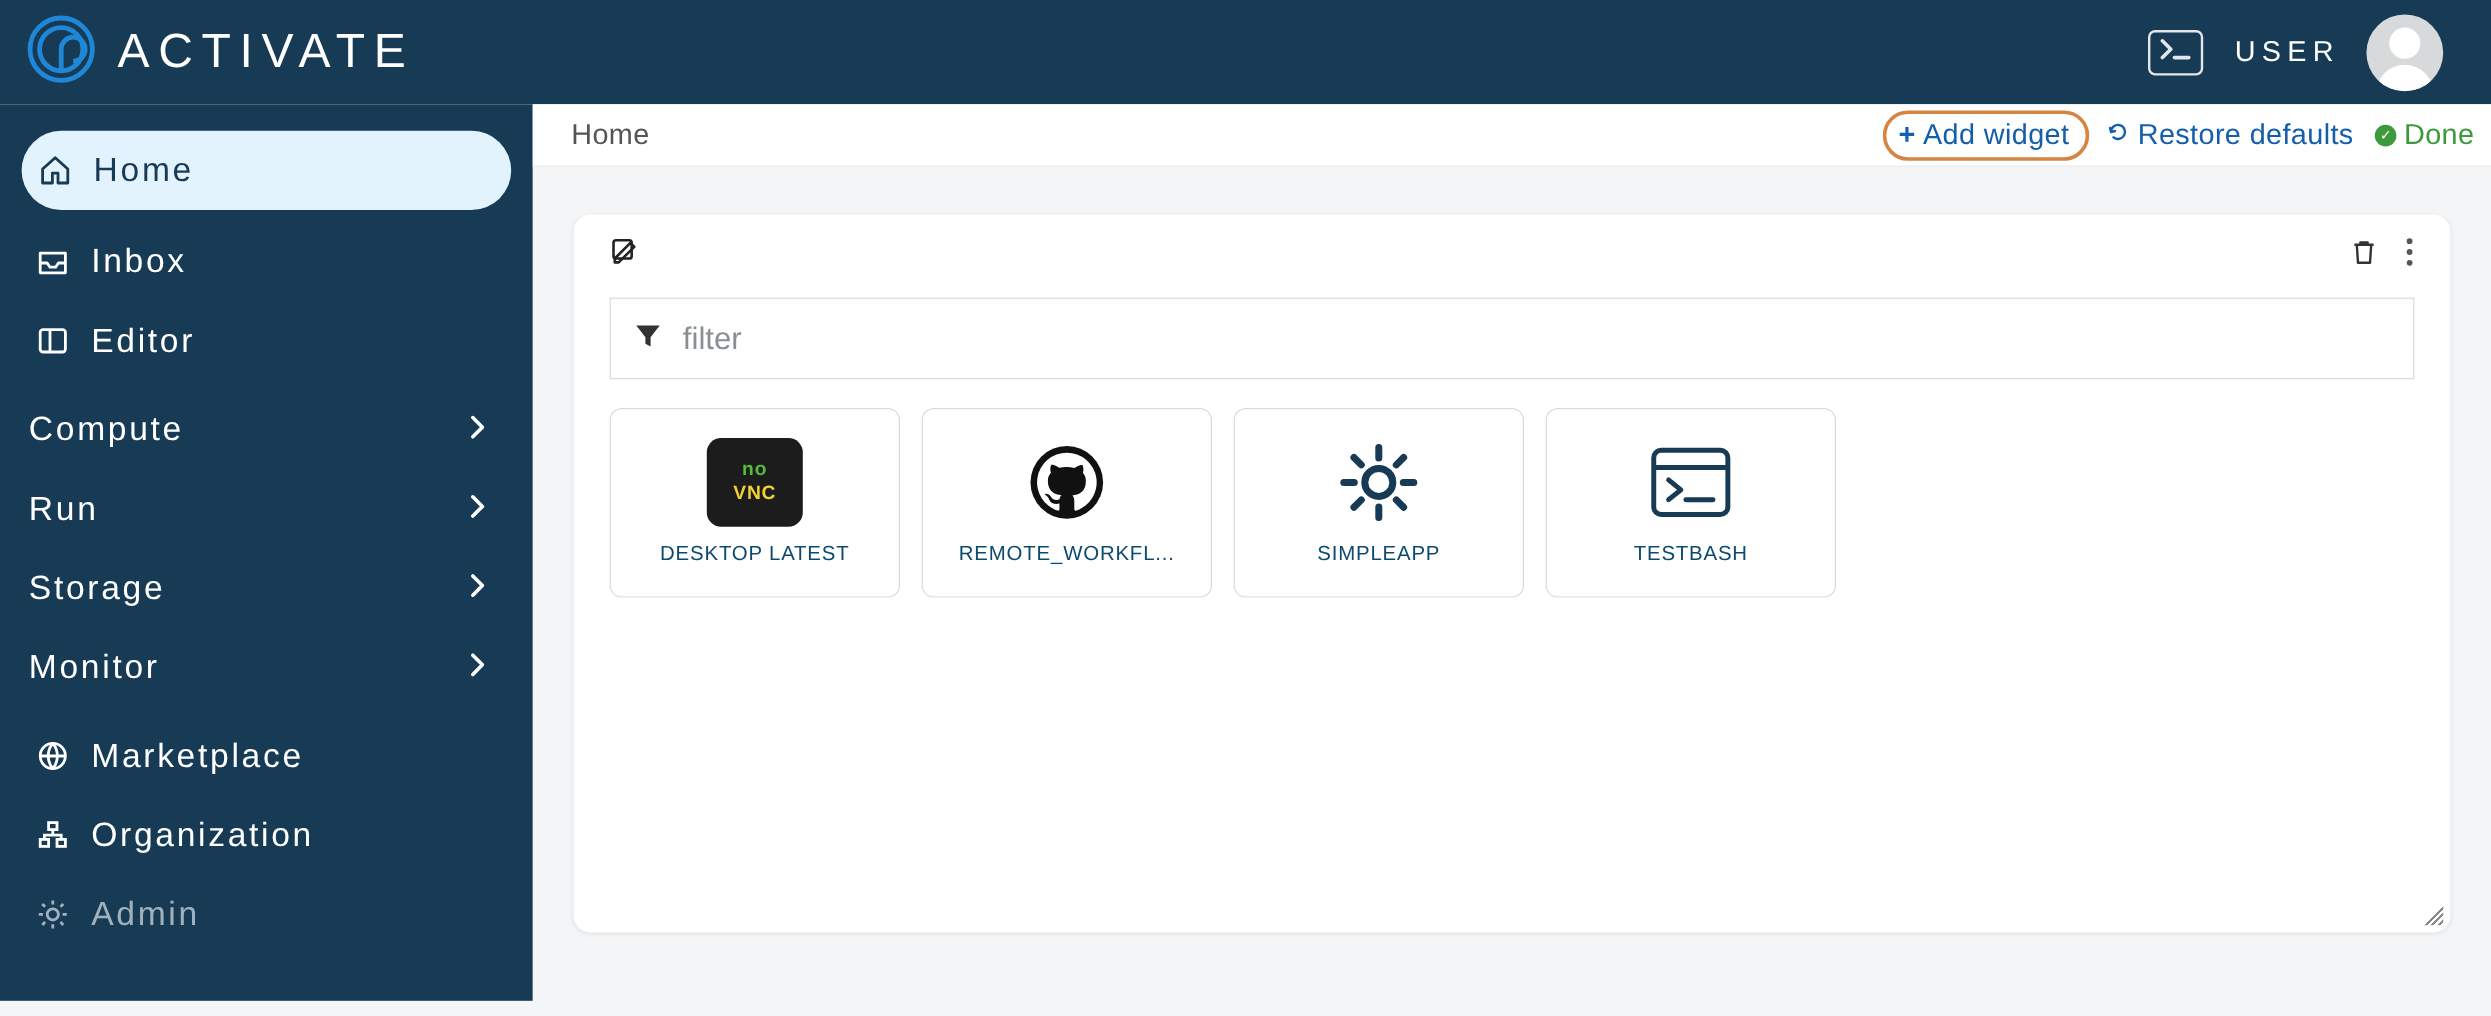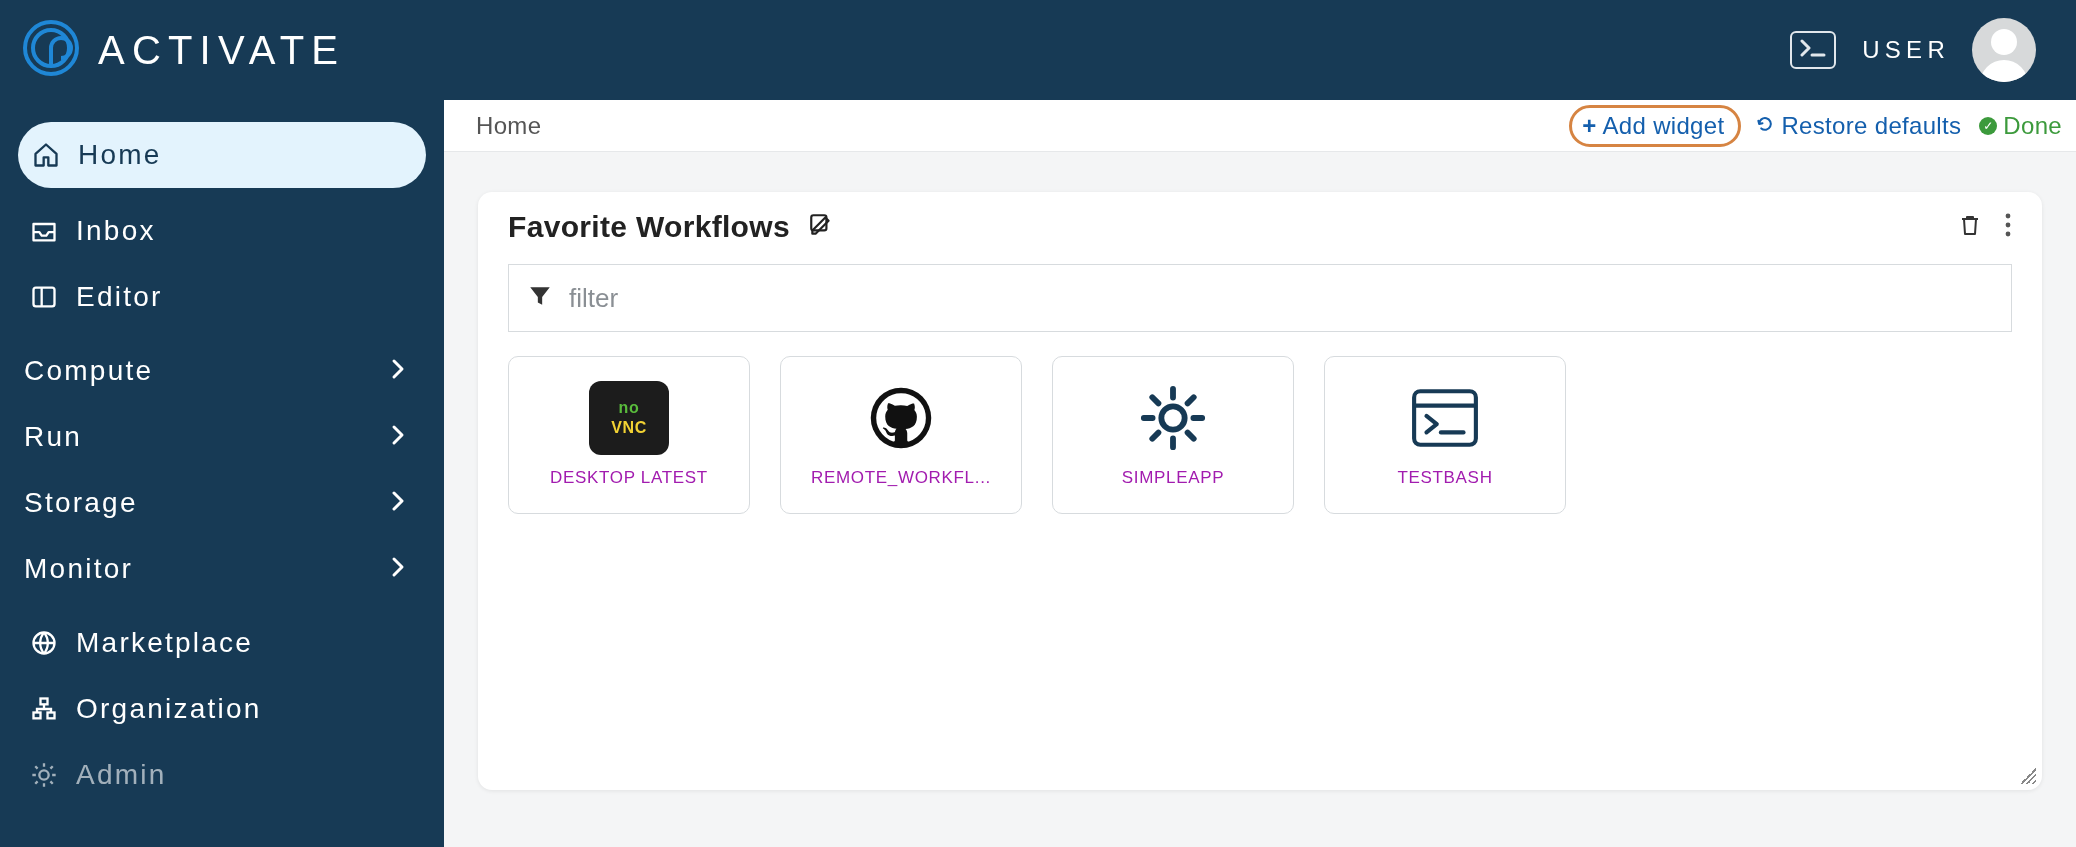--- a/index.html
+++ b/index.html
@@ -10,21 +10,21 @@
     color: #222;
     width: 2076px;
     height: 847px;
     overflow: hidden;
     letter-spacing: 0.02em;
   }
 
   
   .topbar {
     background: #173a55;
-    height: 100px;
+    height: 87px;
     display: flex;
     align-items: center;
     padding-left: 22px;
     padding-right: 40px;
   }
   .brand { display: flex; align-items: center; gap: 18px; }
   .brand-name {
     color: #fff;
     font-size: 40px;
     font-weight: 300;
@@ -142,32 +142,32 @@
     padding: 0 18px;
     gap: 16px;
     margin-bottom: 24px;
   }
   .filter-box input {
     border: none; outline: none; font-size: 26px; flex: 1;
     color: #555;
   }
   .filter-box input::placeholder { color: #8a8f94; }
 
-  .tile-row { display: flex; gap: 30px; }
+  .tile-row { display: flex; gap: 18px; }
   .tile {
     width: 242px; height: 158px;
     border: 1px solid #d7dbde;
     border-radius: 10px;
     display: flex; flex-direction: column; align-items: center; justify-content: center;
     gap: 14px;
   }
   .tile-label {
     font-size: 17px;
     letter-spacing: 0.04em;
-    color: #a21caf;
+    color: #0c4a6e;
     text-align: center;
     max-width: 92%;
     white-space: nowrap;
     overflow: hidden;
     text-overflow: ellipsis;
   }
   .tile-icon { width: 80px; height: 72px; display: flex; align-items: center; justify-content: center; }
 
   .novnc {
     width: 82px; height: 74px; background: #1c1c1c; border-radius: 12px;
@@ -334,21 +334,20 @@
       </span>
       <span class="link-done">
         <span class="check-circle">✓</span>
         <span>Done</span>
       </span>
     </div>
 
     <div class="content">
       <div class="card">
         <div class="card-header">
-          <span class="card-title">Favorite Workflows</span>
           <span>
             <svg width="26" height="26" viewBox="0 0 24 24">
                 <path d="M4 17 V20 H7 L19 8 L16 5 Z" fill="none" stroke="#222" stroke-width="2" stroke-linejoin="round"></path>
                 <rect x="3" y="3" width="14" height="14" rx="2" fill="none" stroke="#222" stroke-width="2"></rect>
               </svg>
           </span>
           <div class="sp"></div>
           <div class="card-actions">
             <span>
               <svg width="24" height="26" viewBox="0 0 24 24">

